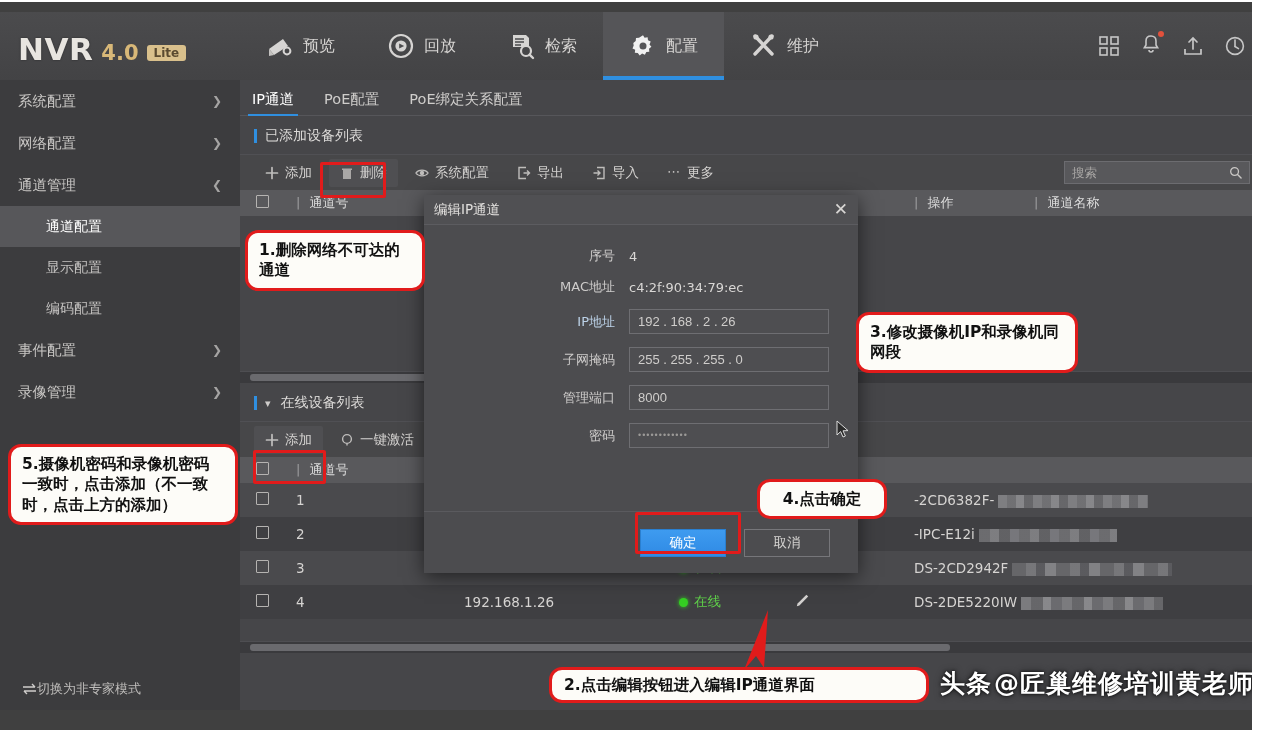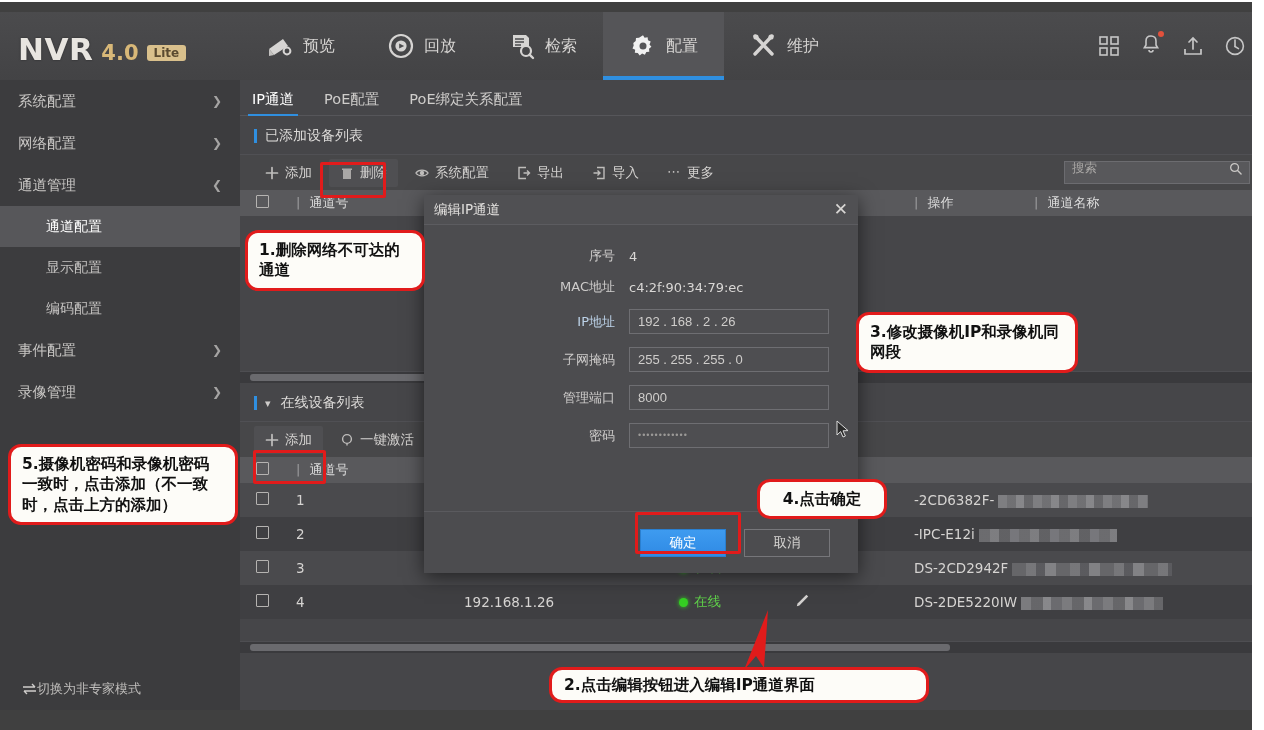--- a/index.html
+++ b/index.html
@@ -130,21 +130,21 @@
   .tbtn {
     display: flex; align-items: center; gap: 6px;
     padding: 5px 11px; color: #d4d2d0; font-size: 13.5px;
     cursor: pointer; border-radius: 2px;
   }
   .tbtn.boxed { background: #4f4f52; }
   .tbtn .ic { width: 14px; height: 14px; opacity: .85; }
   .searchbox {
     margin-left: auto; width: 186px; height: 23px;
     background: #58585b; border: 1px solid #6c6c70;
-    display: flex; align-items: flex-end; padding: 8px 7px;
+    display: flex; align-items: center; padding: 8px 7px;
   }
   .searchbox input {
     flex: 1; background: transparent; border: none; outline: none;
     color: #c9c7c5; font-size: 12.5px;
     font-family: "DejaVu Sans", "Liberation Sans", sans-serif;
   }
   .searchbox input::placeholder { color: #a9a7a5; }
 
   
   .thead {
@@ -657,15 +657,19 @@
   </div>
 
   <div class="callout" style="left:549px; top:655px; width:380px; white-space:nowrap; padding:5px 12px;">
     <span>2.点击编辑按钮进入编辑IP通道界面</span>
   </div>
 
   <svg class="arrow" style="left:700px; top:594px;" width="90" height="70" viewBox="0 0 90 70">
     <path d="M68 4 L44 64 L56 50 L64 62 Z" fill="#e11b1b"></path>
   </svg>
 
+  <div class="watermark">
+    <span>头条</span>
+    <span>@匠巢维修培训黄老师</span>
+  </div>
 
  </div>
 </div>
 
 </body></html>

